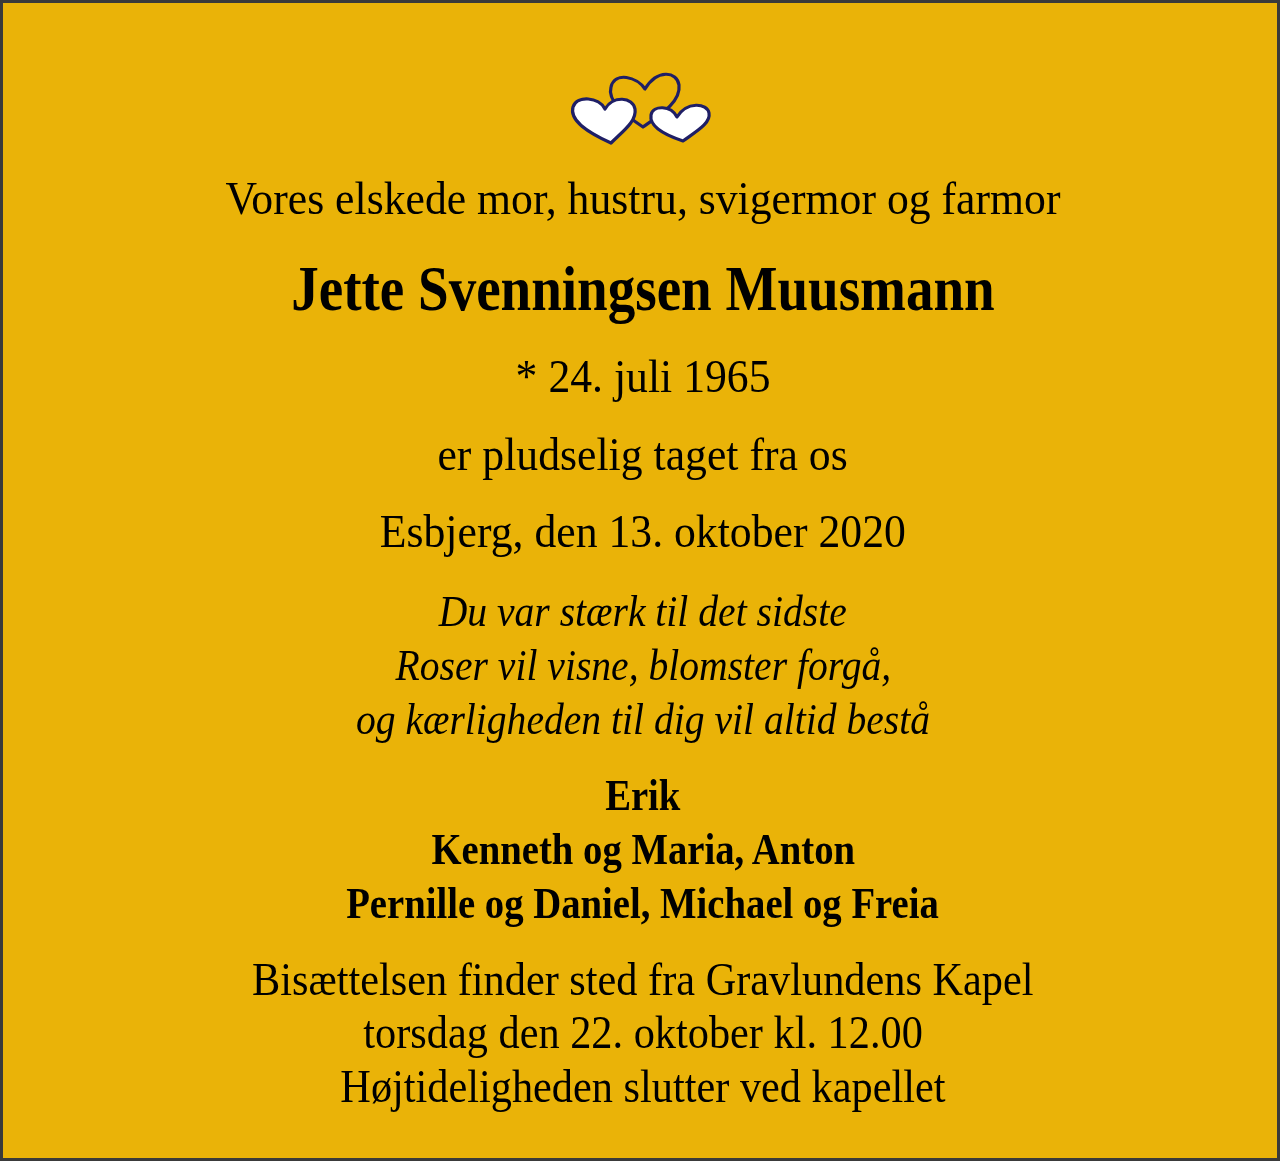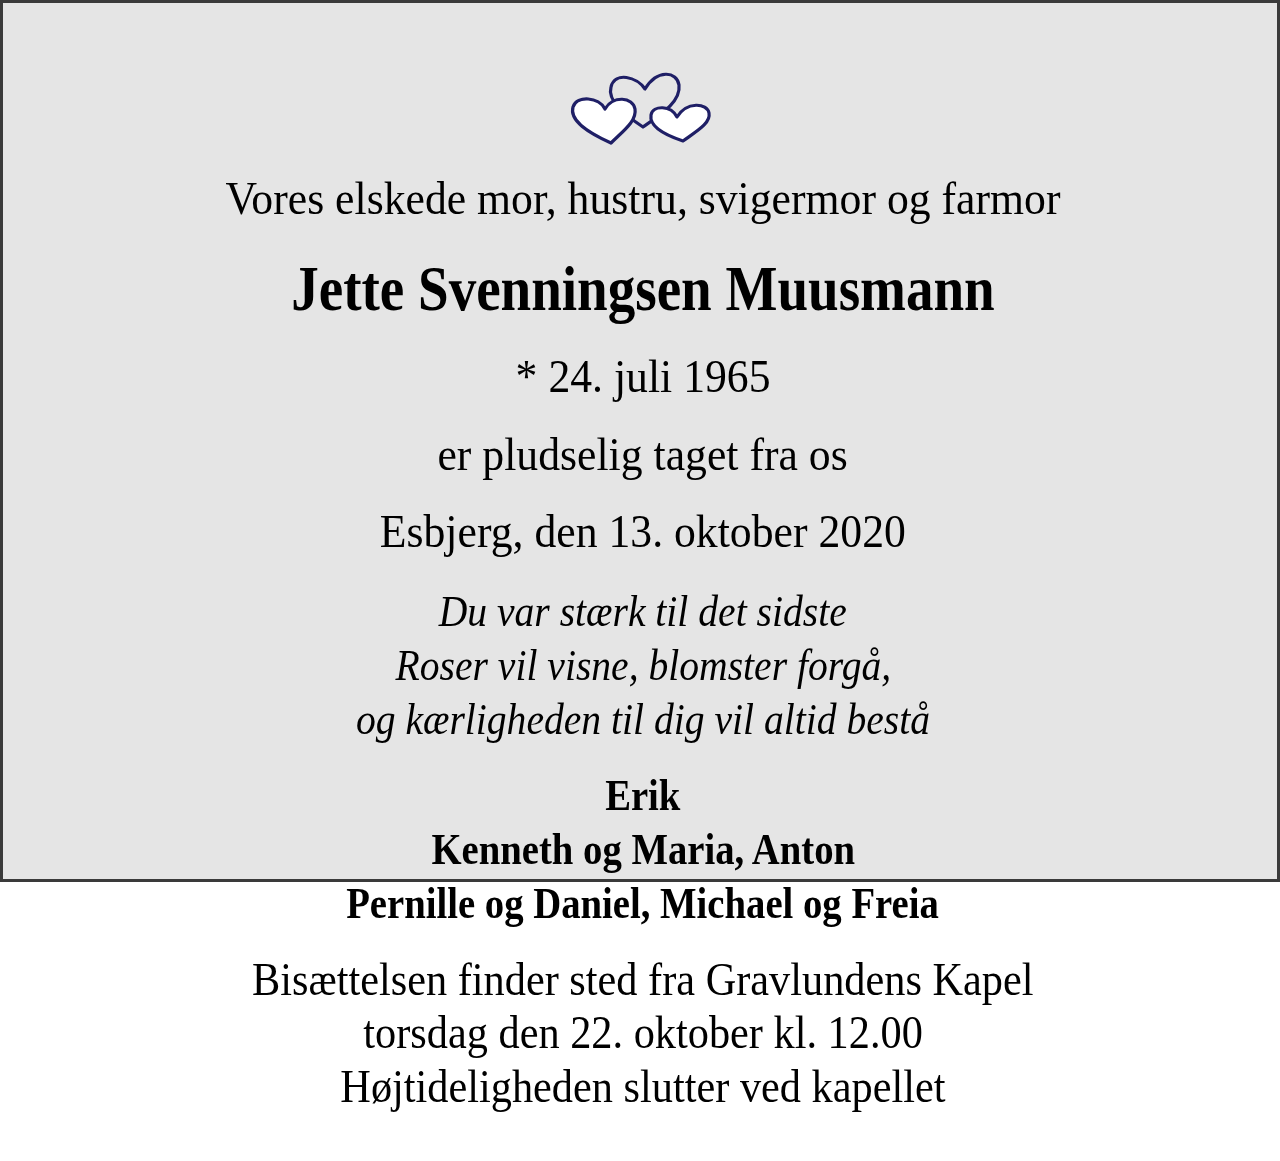--- a/index.html
+++ b/index.html
@@ -1,19 +1,19 @@
 <!DOCTYPE html>
 <html><head>
   <meta charset="utf-8">
   <style>
     html, body { margin:0; padding:0; background:#ffffff; }
     body { width:1280px; height:1161px; position:relative; overflow:hidden; }
     .frame {
-      position:absolute; left:0; top:0; width:1280px; height:882px;
-      box-sizing:border-box; border:3px solid #3a3a3a; background:#e5e5e5;
+      position:absolute; left:0; top:0; width:1280px; height:1161px;
+      box-sizing:border-box; border:3px solid #3a3a3a; background:#eab308;
     }
     .hearts { position:absolute; left:560px; top:40px; width:160px; height:106px; }
     .line {
       position:absolute; left:0; width:1280px; text-align:center;
       font-family:"Liberation Serif", "DejaVu Serif", serif; color:#000;
       white-space:nowrap; line-height:1;
     }
     .line span { display:inline-block; transform:scaleX(0.93); transform-origin:center; }
     .reg { font-size:47px; }
     .name { font-size:64px; font-weight:bold; }

